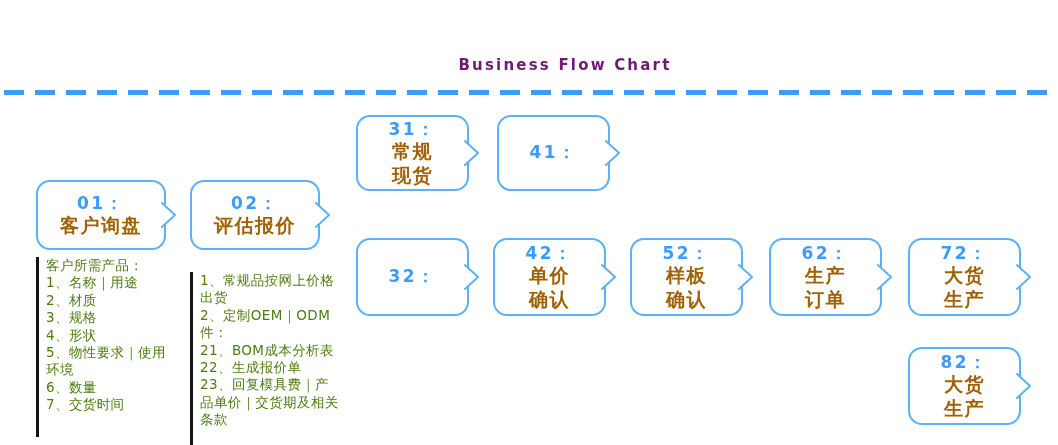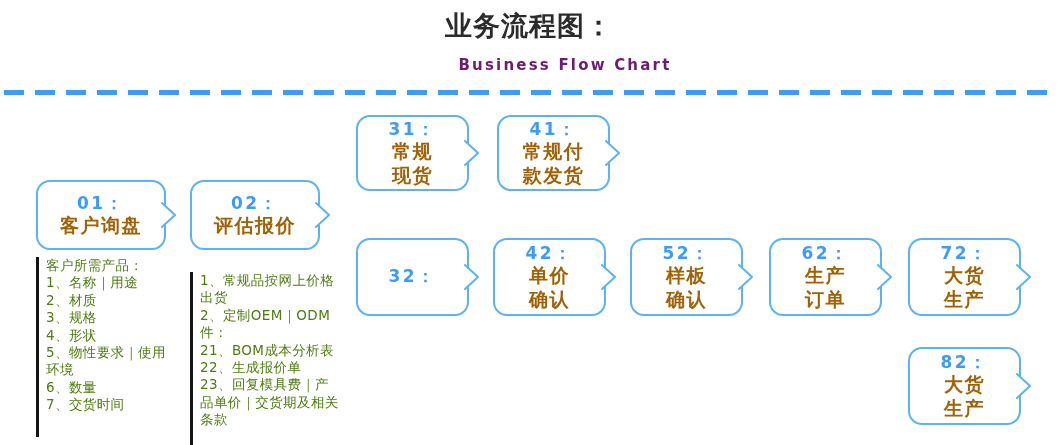--- a/index.html
+++ b/index.html
@@ -134,21 +134,20 @@
   #node-52 { left: 630px; top: 238px; width: 113px; height: 78px; }
   #node-62 { left: 769px; top: 238px; width: 113px; height: 78px; }
   #node-72 { left: 908px; top: 238px; width: 113px; height: 78px; }
 
   #node-82 { left: 908px; top: 347px; width: 113px; height: 78px; }
 </style>
 </head>
 <body>
 
 <div id="header">
-  <div id="title-cn">业务流程图：</div>
   <div id="title-en">Business Flow Chart</div>
 </div>
 
 <div id="divider"></div>
 
 <div class="node" id="node-01">
   <div class="node-num">01：</div>
   <div class="node-label">客户询盘</div>
   <span class="arrow">
     <svg width="16" height="26" viewBox="0 0 16 26">
@@ -186,22 +185,20 @@
 现货</div>
   <span class="arrow">
     <svg width="16" height="26" viewBox="0 0 16 26">
       <path d="M1,1 L14,13 L1,25" fill="#ffffff" stroke="#5cb1f7" stroke-width="2" stroke-linejoin="round" stroke-linecap="round"></path>
     </svg>
   </span>
 </div>
 
 <div class="node" id="node-41">
   <div class="node-num">41：</div>
-  <div class="node-label">常规付
-款发货</div>
   <span class="arrow">
     <svg width="16" height="26" viewBox="0 0 16 26">
       <path d="M1,1 L14,13 L1,25" fill="#ffffff" stroke="#5cb1f7" stroke-width="2" stroke-linejoin="round" stroke-linecap="round"></path>
     </svg>
   </span>
 </div>
 
 <div class="node" id="node-32">
   <div class="node-num">32：</div>
   <span class="arrow">

